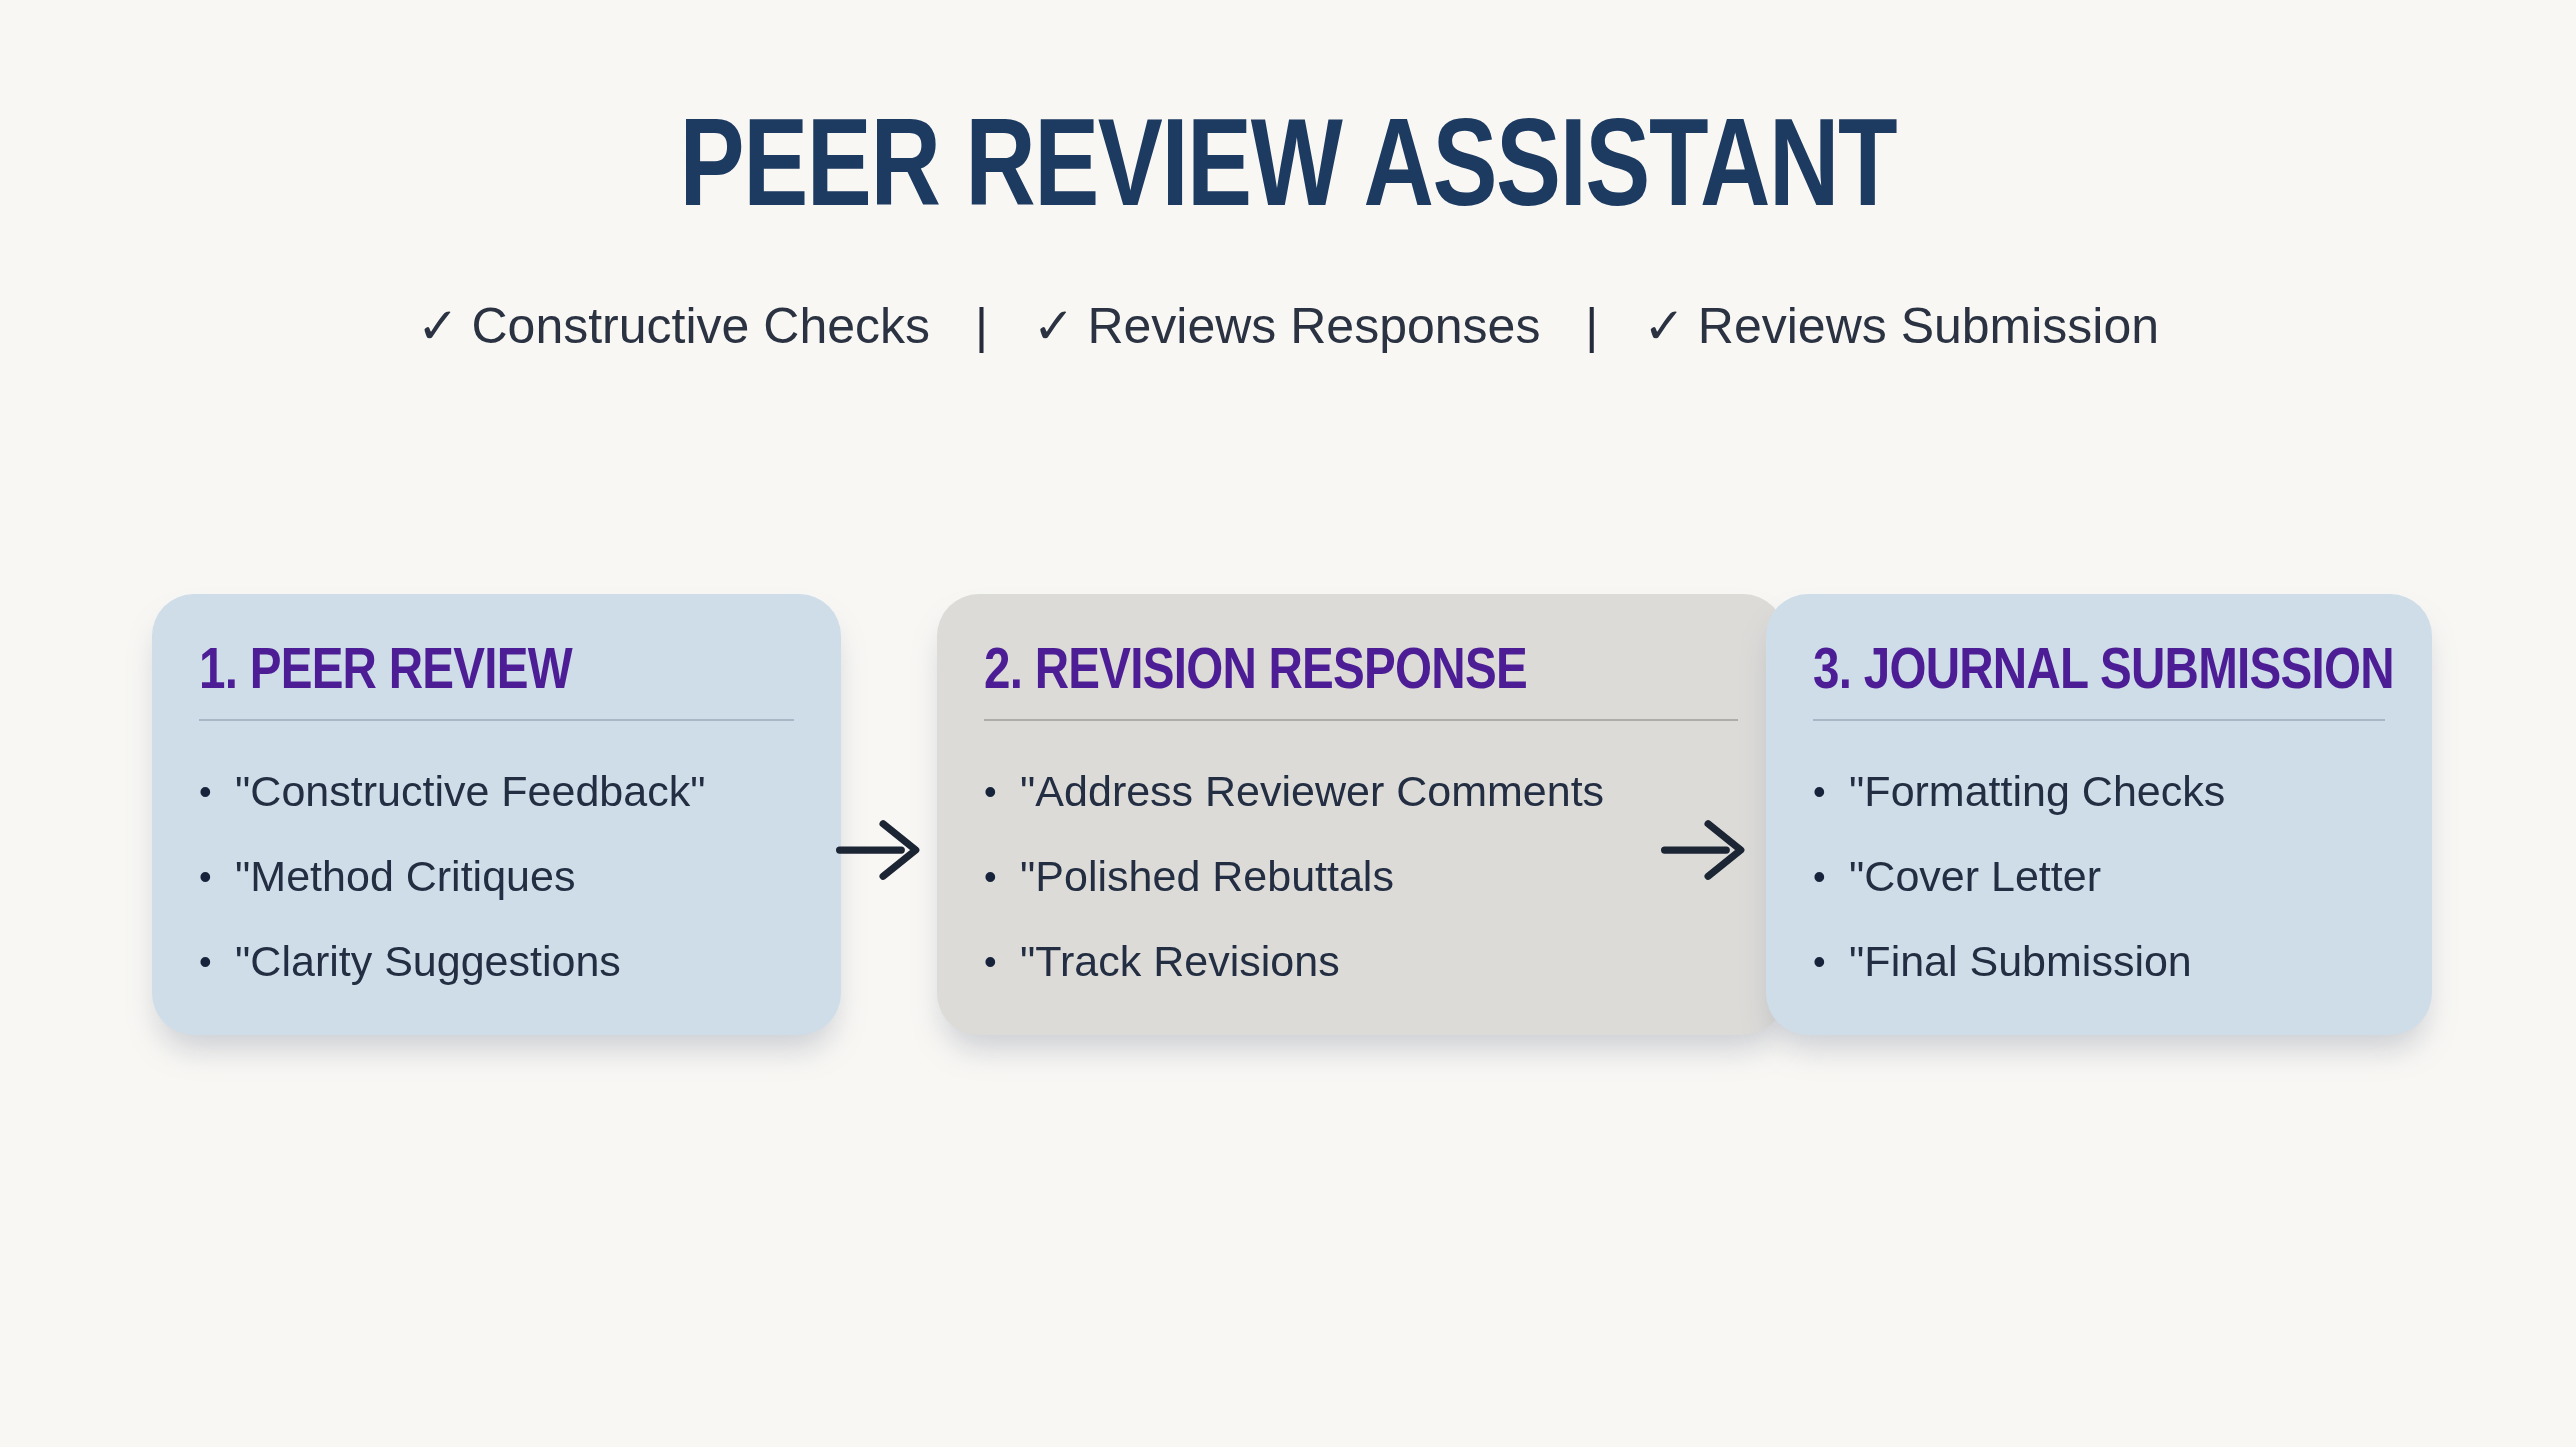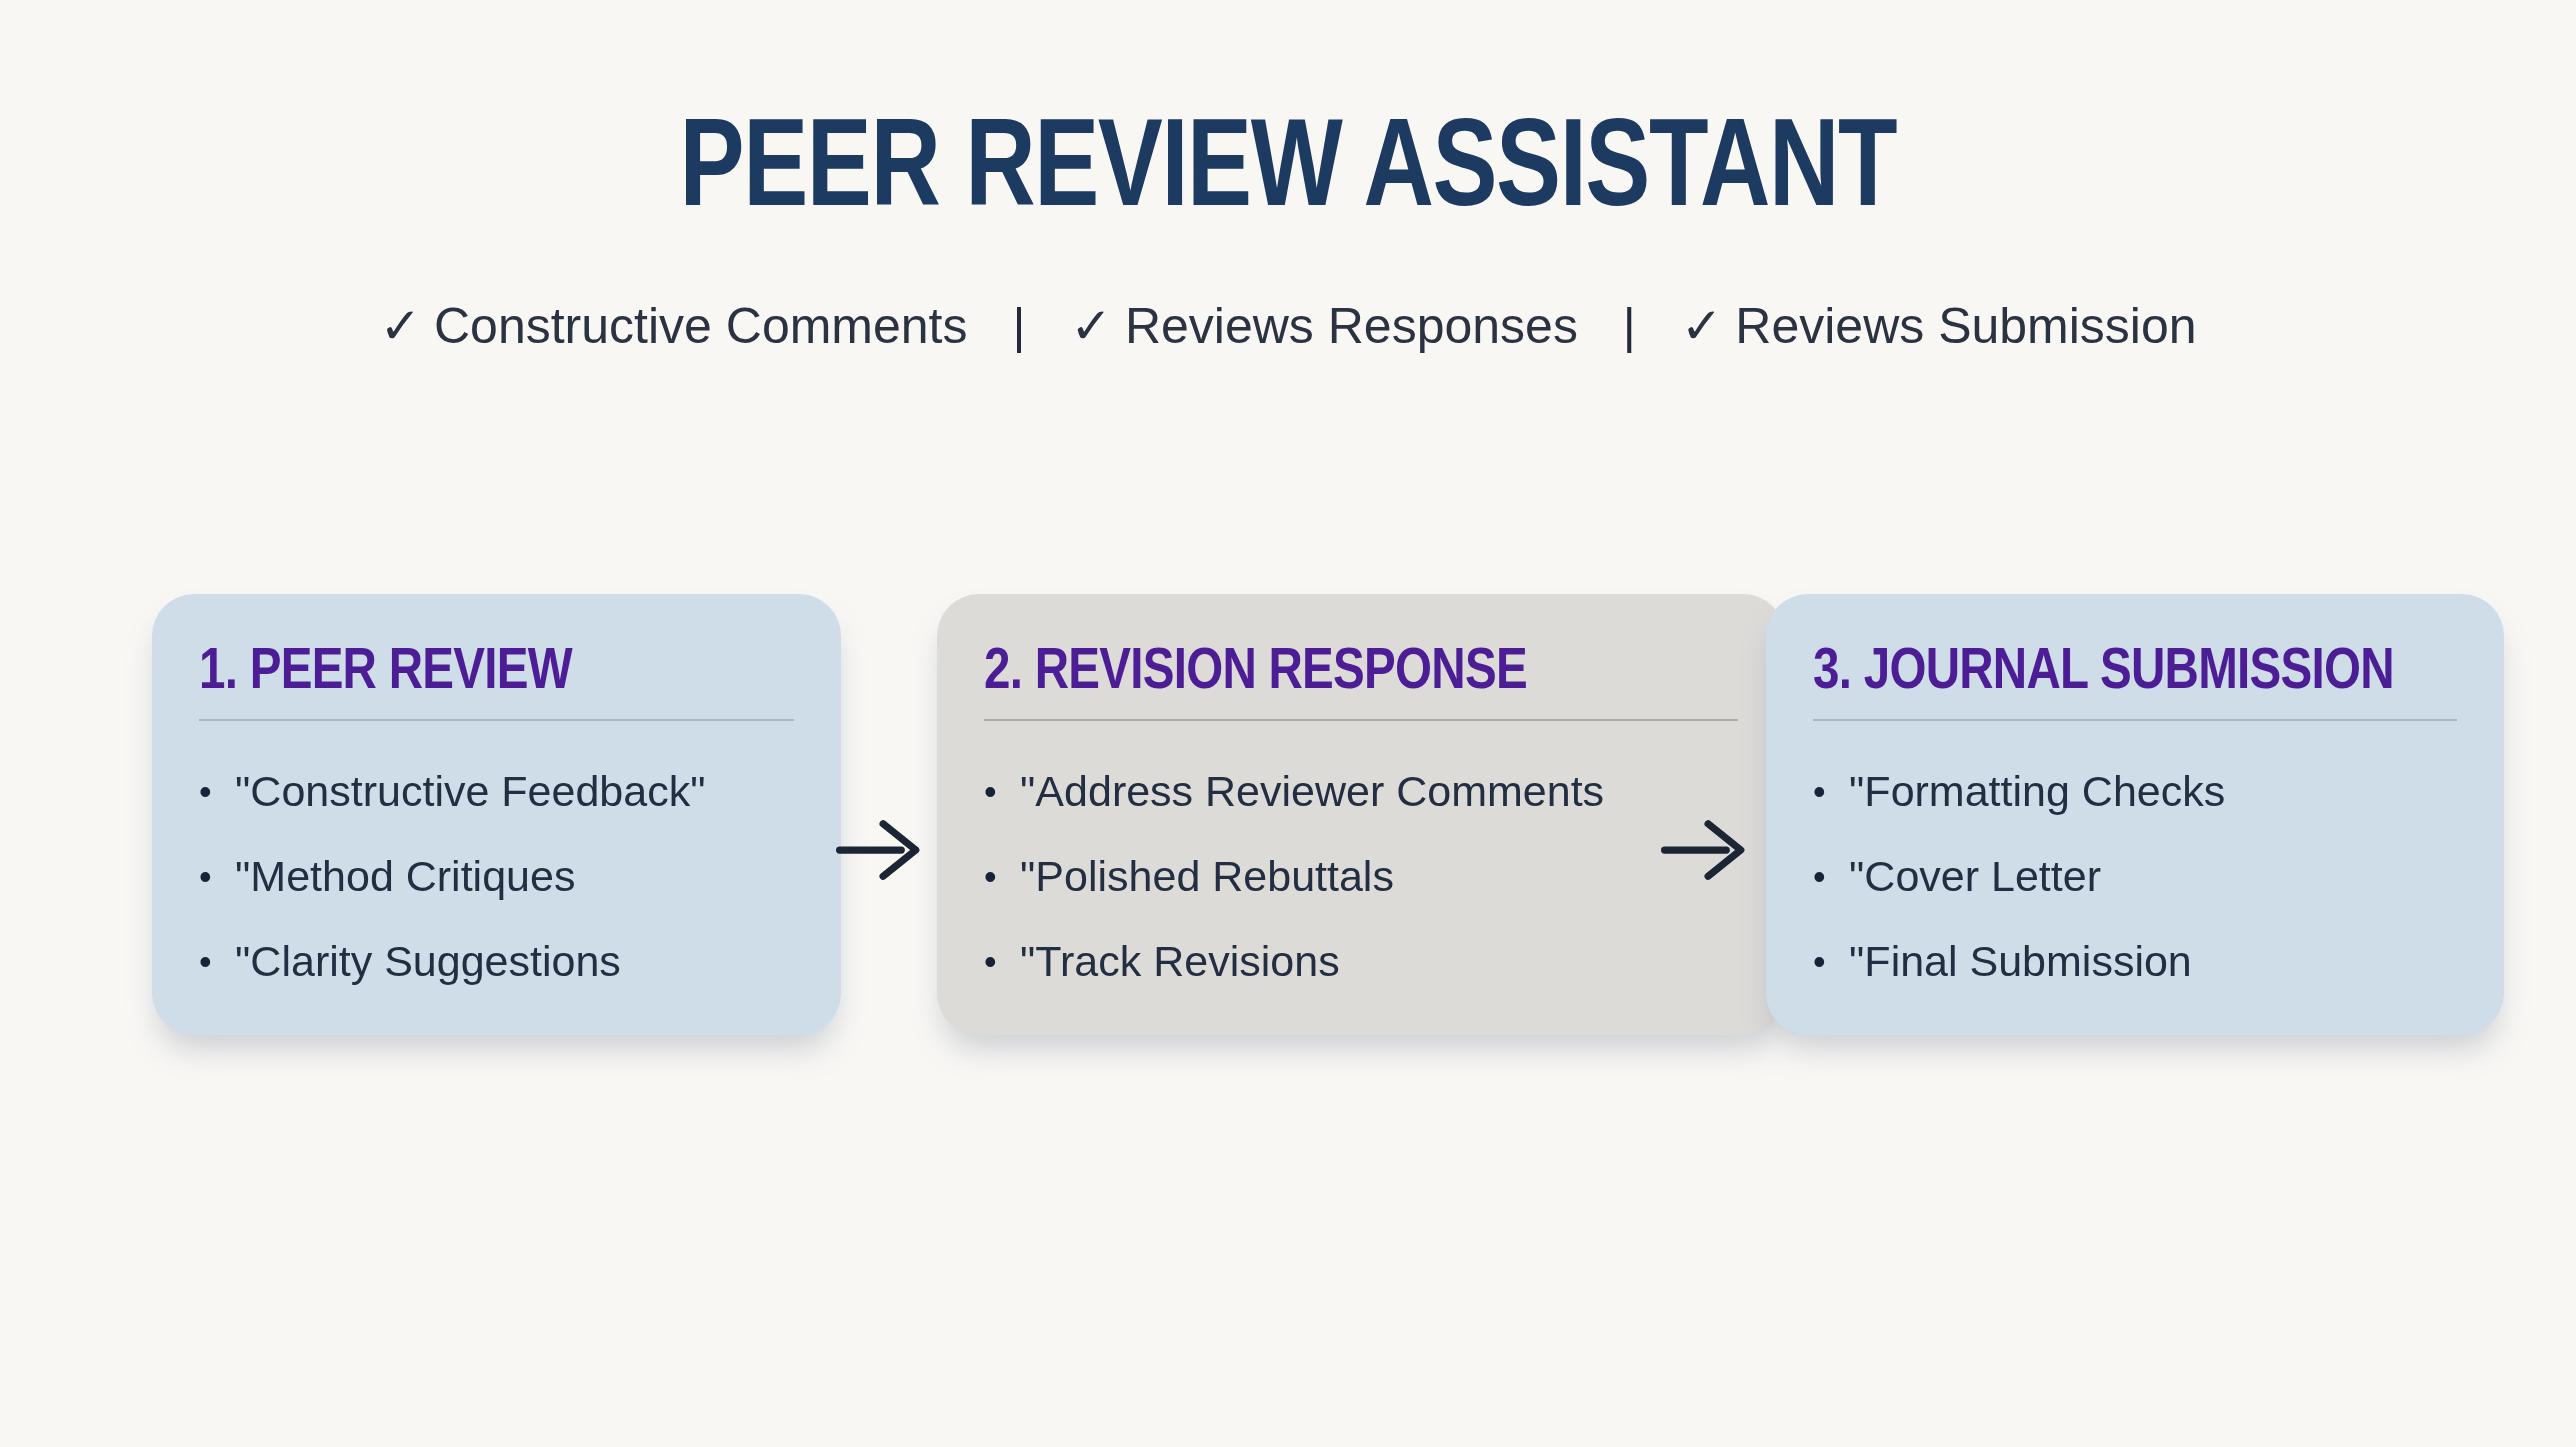--- a/index.html
+++ b/index.html
@@ -86,21 +86,21 @@
 </head>
 <body>
 
 <div class="canvas">
 
   <h1 class="title">
     <span class="condense">PEER REVIEW ASSISTANT</span>
   </h1>
 
   <div class="subtitle">
-    <span class="sub-item"><span class="check">✓</span><span>Constructive Comments</span></span>
+    <span class="sub-item"><span class="check">✓</span><span>Constructive Checks</span></span>
     <span class="sep">|</span>
     <span class="sub-item"><span class="check">✓</span><span>Reviews Responses</span></span>
     <span class="sep">|</span>
     <span class="sub-item"><span class="check">✓</span><span>Reviews Submission</span></span>
   </div>
 
   <section class="card blue" style="left:152px;width:689px">
     <h2 class="card-title">
       <span class="condense-l">1. PEER REVIEW</span>
     </h2>
@@ -149,21 +149,21 @@
     </ul>
   </section>
 
   <div class="arrow" id="arrow-2">
     <svg viewBox="0 0 96 86" xmlns="http://www.w3.org/2000/svg">
       <line x1="4" y1="43" x2="72" y2="43"></line>
       <path d="M52 14 L88 43 L52 72"></path>
     </svg>
   </div>
 
-  <section class="card blue" style="left:1766px;width:738px">
+  <section class="card blue" style="left:1766px;width:666px">
     <h2 class="card-title">
       <span class="condense-l">3. JOURNAL SUBMISSION</span>
     </h2>
     <hr class="divider">
     <ul class="bullets">
       <li>
           <span class="dot">•</span>
           <span>"Formatting Checks</span>
         </li>
       <li>

